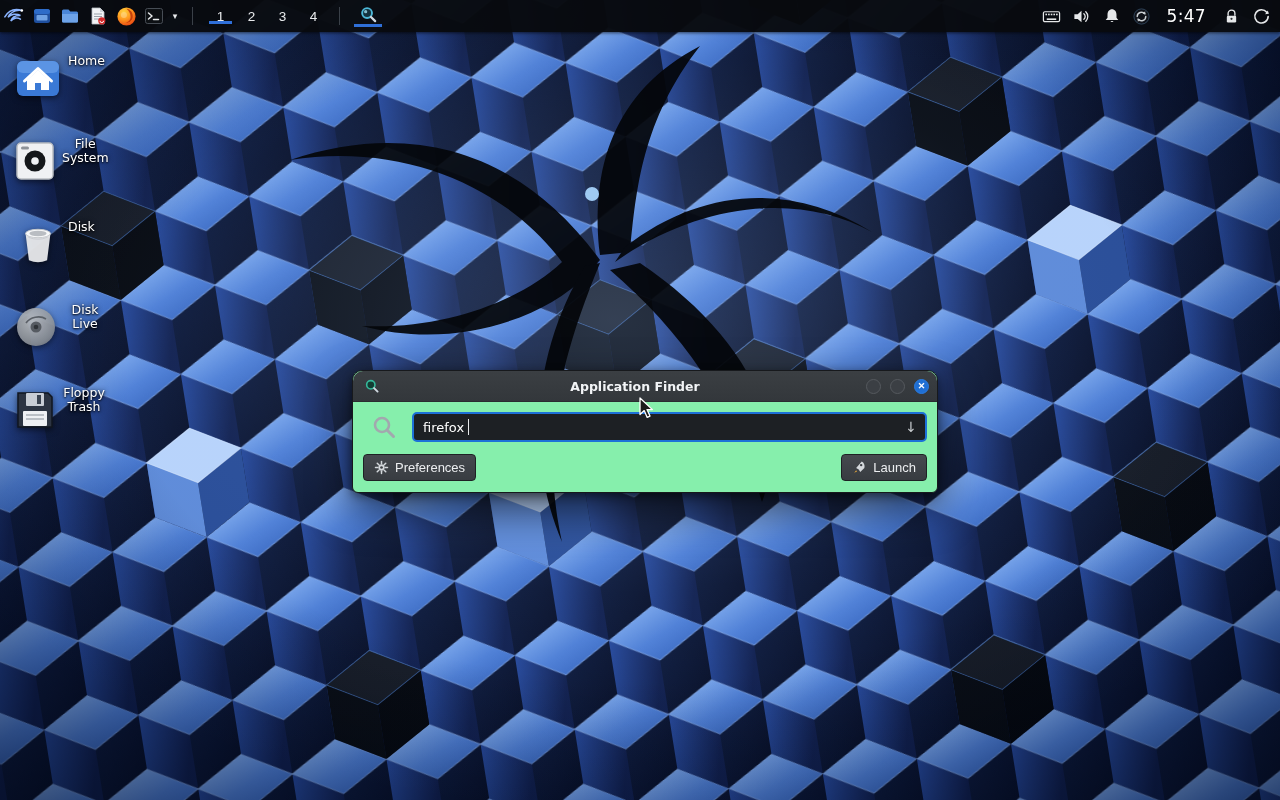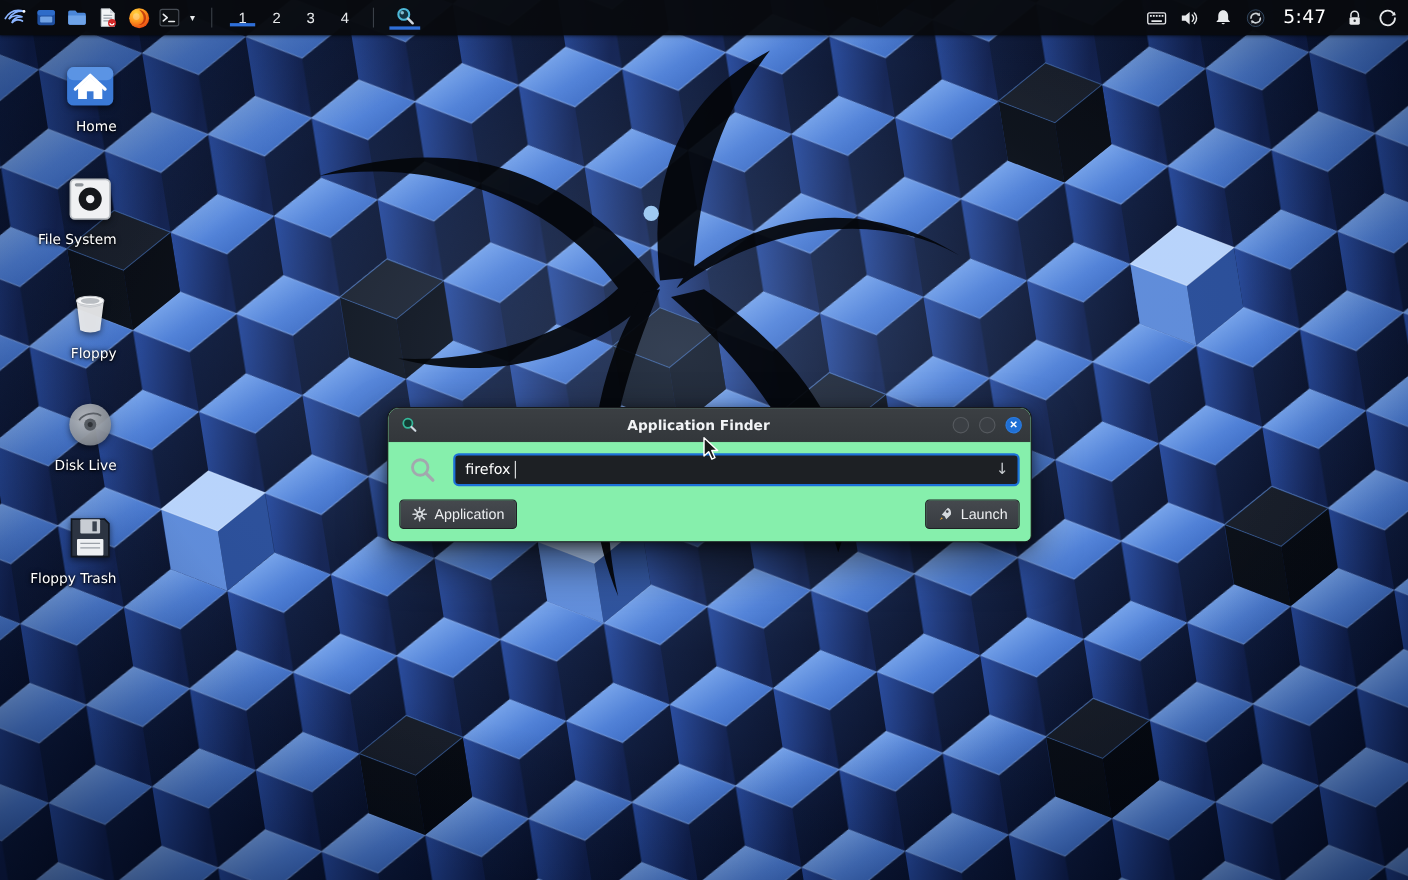--- a/index.html
+++ b/index.html
@@ -30,21 +30,21 @@
   .ws.active::after{content:"";position:absolute;left:4px;right:4px;bottom:0;height:3px;background:#2f6fd8;}
   .task{width:36px;display:flex;align-items:center;justify-content:center;position:relative;}
   .task.active{background:#12161d;}
   .task.active::after{content:"";position:absolute;left:4px;right:4px;bottom:0;height:3px;background:#2f6fd8;}
   .p-right{margin-left:auto;display:flex;align-items:center;padding-right:4px;}
   .tray{width:30px;height:32px;display:flex;align-items:center;justify-content:center;}
   .clock{font-size:17px;font-weight:500;padding:0 10px;color:#fff;letter-spacing:.3px;}
 
   
   #dicons{position:absolute;left:14px;top:54px;width:92px;display:flex;flex-direction:column;gap:35px;z-index:5;}
-  .dicon{display:flex;flex-direction:column;align-items:flex-end;gap:6px;width:92px;}
+  .dicon{display:flex;flex-direction:row;align-items:flex-start;gap:6px;width:92px;}
   .dicon .ic{width:48px;height:48px;display:flex;align-items:center;justify-content:center;
              filter:drop-shadow(0 2px 3px rgba(0,0,0,.55));}
   .dicon .lbl{color:#fff;font-size:12.5px;text-align:center;line-height:1.1;
               text-shadow:0 1px 2px #000,0 0 5px rgba(0,0,0,.9);}
 
   
   #appfinder{
     position:absolute;left:352px;top:370px;width:586px;z-index:20;
     background:#86efac;border:1px solid #17191c;border-radius:10px 10px 6px 6px;
     box-shadow:0 16px 40px rgba(0,0,0,.6),0 3px 10px rgba(0,0,0,.45);
@@ -316,21 +316,21 @@
   </div>
   <div class="dicon">
     <span class="ic">
       <svg width="42" height="44" viewBox="0 0 44 46">
         <path d="M9,12 H35 L31.5,40 Q22,44.5 12.5,40 Z" fill="#e9eaec" opacity="0.95"></path>
         <ellipse cx="22" cy="12" rx="13" ry="4.4" fill="#f7f8f9" stroke="#c6c9cd" stroke-width="1"></ellipse>
         <ellipse cx="22" cy="12" rx="9" ry="2.8" fill="#b9bdc2"></ellipse>
         <path d="M12,16 Q22,20 32,16" fill="none" stroke="#c9ccd0" stroke-width="1"></path>
       </svg>
     </span>
-    <span class="lbl">Floppy</span>
+    <span class="lbl">Disk</span>
   </div>
   <div class="dicon">
     <span class="ic">
       <svg width="44" height="44" viewBox="0 0 44 44">
         <defs>
           <radialGradient id="discg" cx="0.4" cy="0.35" r="0.8">
             <stop offset="0" stop-color="#c3c7cc"></stop>
               <stop offset="0.75" stop-color="#8d9299"></stop>
               <stop offset="1" stop-color="#6d7279"></stop>
           </radialGradient>
@@ -400,21 +400,21 @@
                 <line x1="15" y1="10" x2="18" y2="10"></line>
               <line x1="4.3" y1="4.3" x2="6.4" y2="6.4"></line>
                 <line x1="13.6" y1="13.6" x2="15.7" y2="15.7"></line>
               <line x1="4.3" y1="15.7" x2="6.4" y2="13.6"></line>
                 <line x1="13.6" y1="6.4" x2="15.7" y2="4.3"></line>
             </g>
             <circle cx="10" cy="10" r="4.2" fill="#d4d8dc"></circle>
             <circle cx="10" cy="10" r="1.8" fill="#3a3e43"></circle>
           </svg>
         </span>
-        <span>Application</span>
+        <span>Preferences</span>
       </button>
       <button class="btn">
         <span class="bic">
           <svg width="15" height="15" viewBox="0 0 20 20">
             <path d="M13,2 C16,3.5 17.5,7 16.5,10.5 L11,16 L9,12.5 L5.5,10.5 Z" fill="#d4d8dc"></path>
             <circle cx="12.2" cy="6.8" r="1.6" fill="#3a3e43"></circle>
             <path d="M5.5,13.5 L3,17 L6.8,15.2 Z" fill="#e0a23a"></path>
           </svg>
         </span>
         <span>Launch</span>

